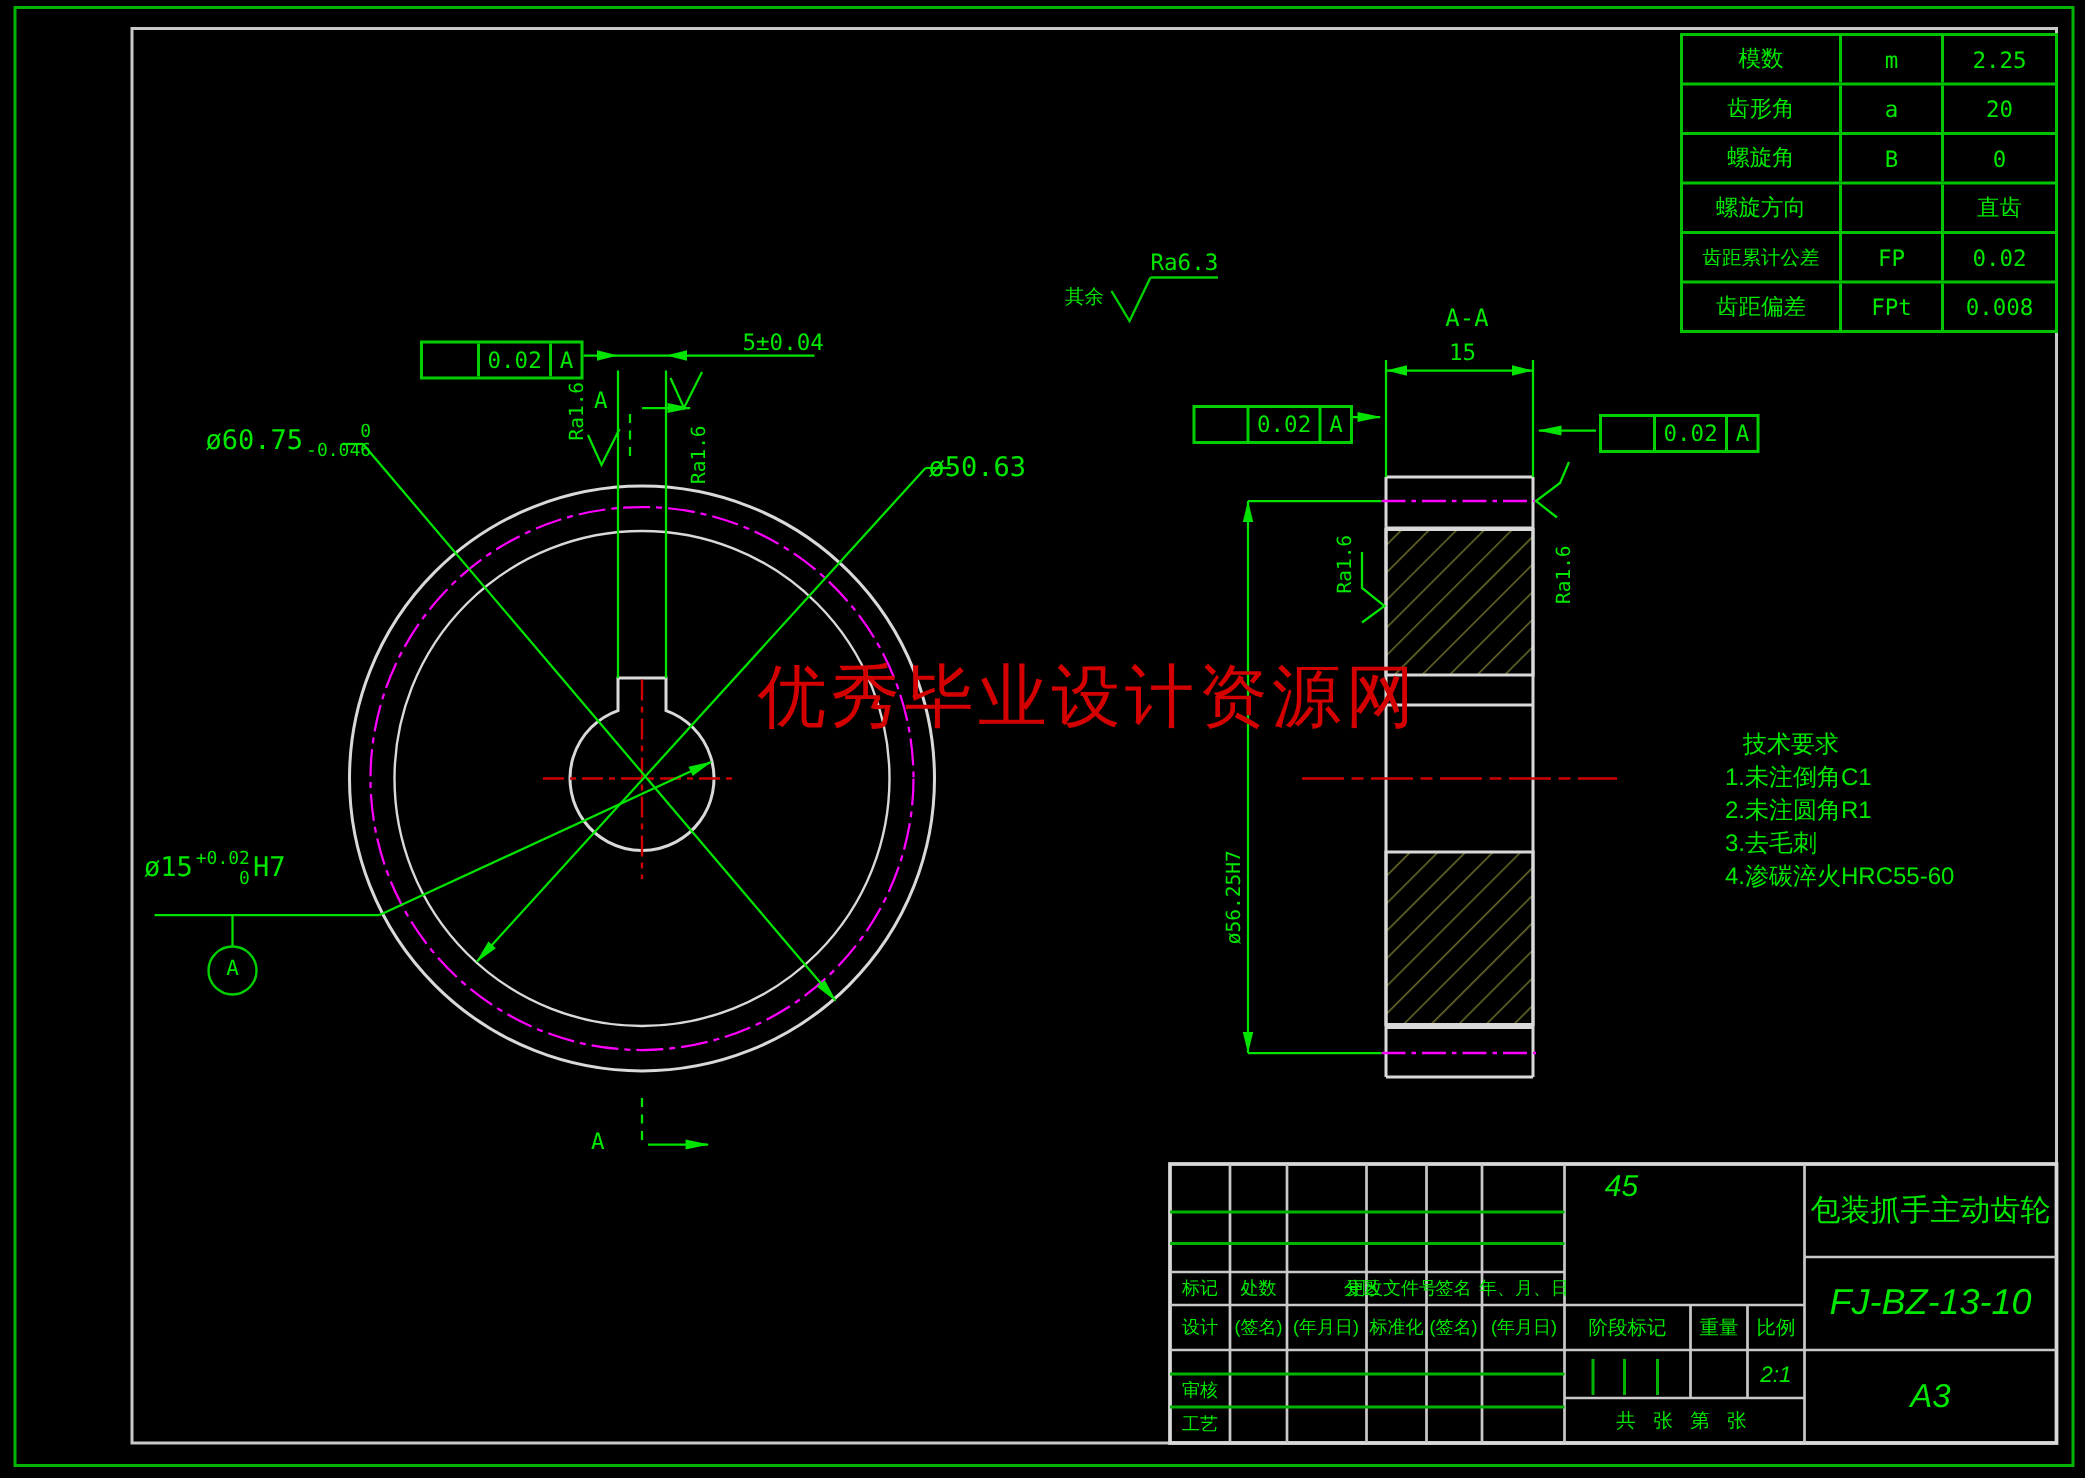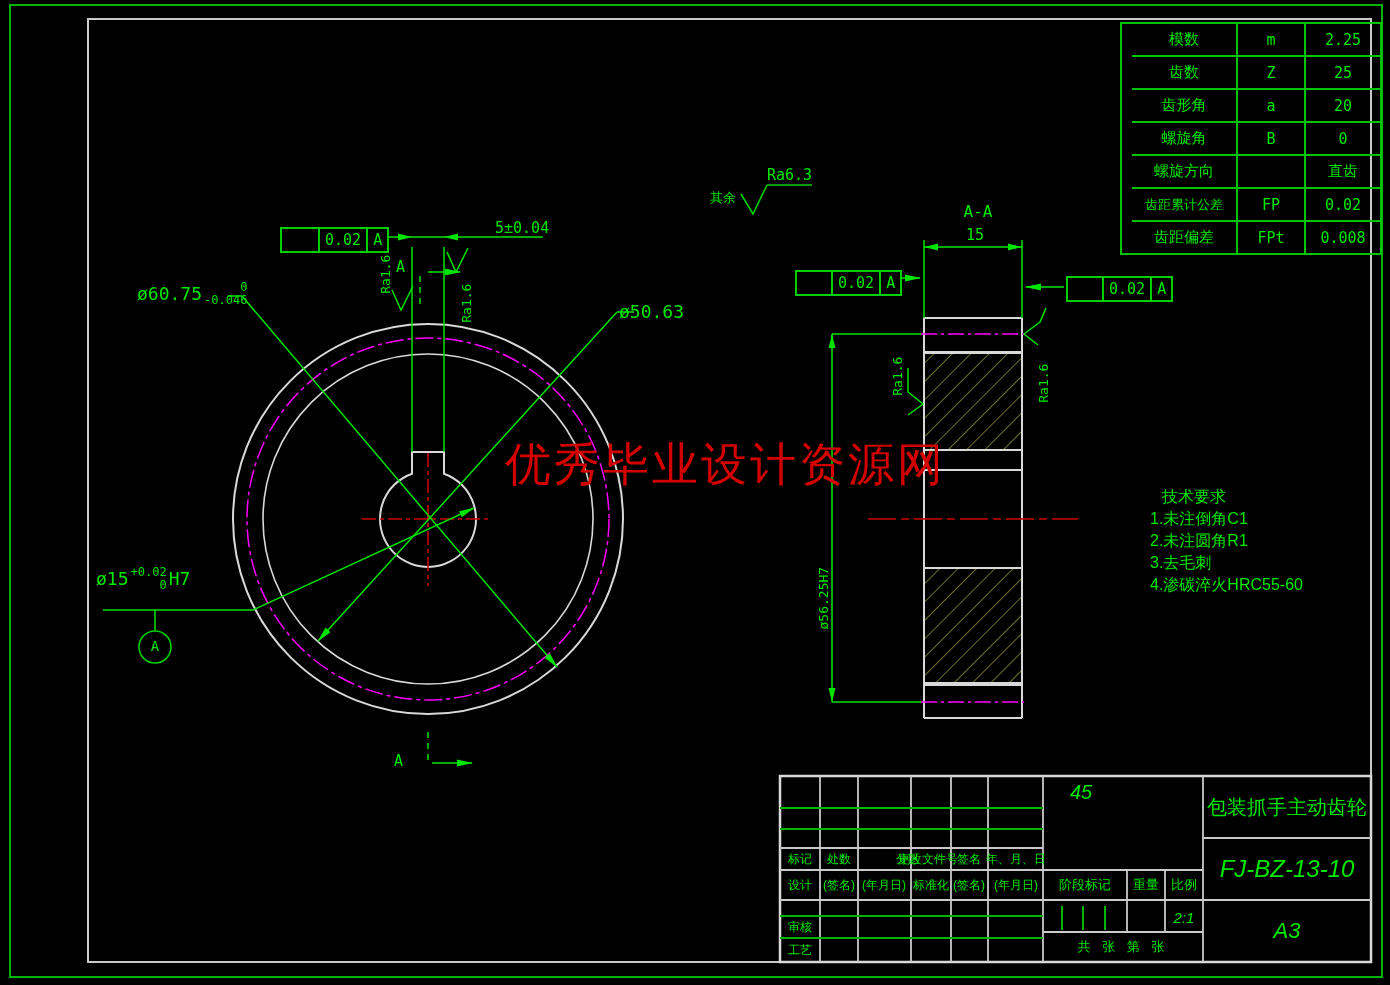--- a/index.html
+++ b/index.html
@@ -15,21 +15,21 @@
   .tolstack{display:inline-flex;flex-direction:column;font-size:12px;line-height:1.05;
             vertical-align:middle;margin:0 2px;}
   .dimgrp{display:inline-flex;align-items:center;}
   
   .gdt{position:absolute;display:flex;align-items:stretch;height:22px;background:#000;
        border:2px solid #00cf00;color:#00e800;font-size:15px;}
   .gdt>div{display:flex;align-items:center;justify-content:center;padding:0 5px;}
   .gdt>div+div{border-left:2px solid #00cf00;}
   
   #ptable{position:absolute;left:1120px;top:22px;width:248px;border:2px solid #00c400;
-          color:#00e800;font-size:15px;padding-left:10px;}
+          color:#00e800;font-size:15px;}
   #ptable .prow{display:flex;height:31px;}
   #ptable .prow+.prow{border-top:2px solid #00c400;}
   #ptable .c1{width:104px;display:flex;align-items:center;justify-content:center;}
   #ptable .c2{width:66px;border-left:2px solid #00c400;display:flex;align-items:center;justify-content:center;}
   #ptable .c3{flex:1;border-left:2px solid #00c400;display:flex;align-items:center;justify-content:center;}
   
   .wm{position:absolute;color:#d40000;font-family:Liberation Mono, monospace;
       white-space:nowrap;}
   
   #techreq{position:absolute;left:1150px;top:486px;color:#00e800;font-size:16px;line-height:22px;}
@@ -249,25 +249,20 @@
   <div>4.渗碳淬火HRC55-60</div>
 </div>
 
 <div id="ptable" class="cjk">
   <div class="prow">
     <div class="c1">模数</div>
     <div class="c2 mono">m</div>
     <div class="c3 mono">2.25</div>
   </div>
   <div class="prow">
-    <div class="c1">齿数</div>
-    <div class="c2 mono">Z</div>
-    <div class="c3 mono">25</div>
-  </div>
-  <div class="prow">
     <div class="c1">齿形角</div>
     <div class="c2 mono">a</div>
     <div class="c3 mono">20</div>
   </div>
   <div class="prow">
     <div class="c1">螺旋角</div>
     <div class="c2 mono">B</div>
     <div class="c3 mono">0</div>
   </div>
   <div class="prow">

